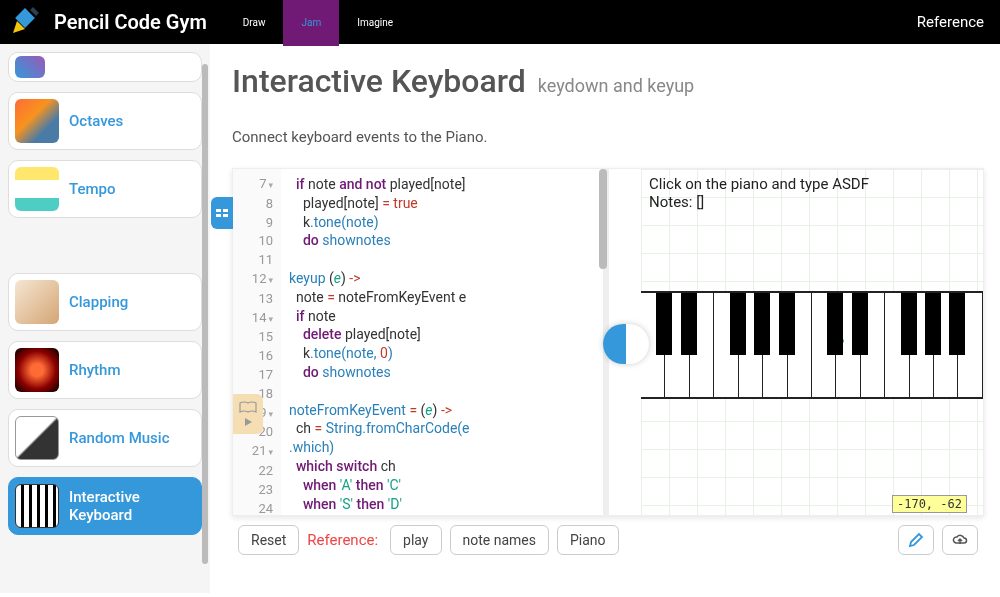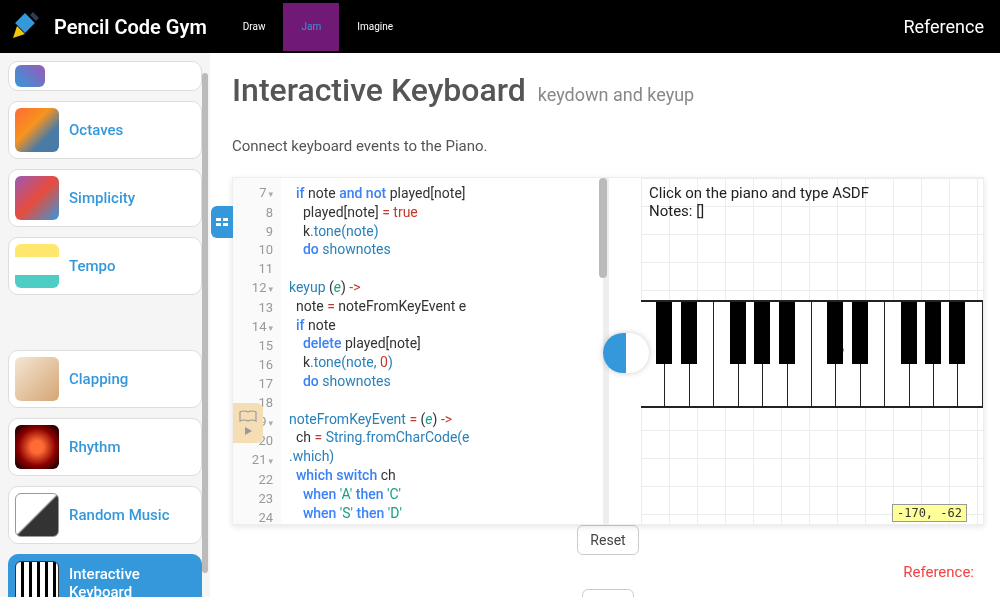--- a/index.html
+++ b/index.html
@@ -1,63 +1,63 @@
 <!DOCTYPE html>
 <html><head>
 <meta charset="utf-8">
 <style>
 * { margin:0; padding:0; box-sizing:border-box; font-family:-apple-system,BlinkMacSystemFont,"Segoe UI",Roboto,sans-serif; }
 body { width:1000px; height:597px; overflow:hidden; background:#fff; }
-.topbar { height:53px; background:#000; display:flex; align-items:center; color:#fff; }
+.topbar { height:44px; background:#000; display:flex; align-items:center; color:#fff; }
 .logo-box { width:48px; height:48px; display:flex; align-items:center; justify-content:center; }
 .brand { font-size:20px; font-weight:600; padding:0 18px 0 6px; }
 .tab { height:48px; display:flex; align-items:center; padding:0 18px; font-size:10px; cursor:pointer; }
 .tab.active { background:#701a75; color:#3498db; }
 .spacer { flex:1; }
-.ref-link { padding:0 16px; font-size:18px; cursor:pointer; }
+.ref-link { padding:0 16px; font-size:15px; cursor:pointer; }
 .main { display:flex; height:549px; }
 .sidebar { width:210px; background:#f5f5f5; overflow-y:auto; padding:8px; position:relative; }
 .scrollthumb { position:absolute; right:2px; top:20px; width:6px; height:500px; background:#bbb; border-radius:3px; }
 .side-item { display:flex; align-items:center; background:#fff; border:1px solid #ddd; border-radius:10px; margin-bottom:10px; padding:6px; cursor:pointer; }
 .side-item.active { background:#3498db; border-color:#3498db; }
 .side-item.active .side-label { color:#fff; }
 .side-icon { width:44px; height:44px; border-radius:6px; flex-shrink:0; margin-right:10px; }
 .side-label { color:#3498db; font-size:15px; font-weight:500; }
 .gap { height:45px; }
 .content { flex:1; display:flex; flex-direction:column; padding:18px 16px 0 22px; }
 .title-row { display:flex; align-items:baseline; gap:12px; }
 .page-title { font-size:32px; font-weight:500; color:#555; }
 .subtitle { font-size:18px; color:#888; }
 .desc { margin-top:28px; font-size:15px; color:#555; }
 .workspace { margin-top:22px; display:flex; height:348px; border:1px solid #eee; box-shadow:0 2px 6px rgba(0,0,0,.1); position:relative; }
 .editor { width:370px; display:flex; background:#fff; font-family:"Menlo","Consolas",monospace; font-size:14px; overflow:hidden; }
 .gutter { width:48px; background:#fafafa; text-align:right; color:#999; padding:6px 8px 0 0; font-size:13px; line-height:18.8px; }
 .gutter .fold::after { content:"▾"; font-size:9px; color:#aaa; margin-left:2px; }
 .code { flex:1; padding:6px 6px 0 8px; line-height:18.8px; white-space:pre; color:#333; }
-.kw { color:#3b82f6; font-weight:500; }
+.kw { color:#701a75; font-weight:500; }
 .fn { color:#2980b9; }
 .op { color:#c0392b; }
 .id { color:#16a085; font-style:italic; }
 .str { color:#16a085; }
 .num { color:#c0392b; }
 .editscroll { position:absolute; left:366px; top:0; width:8px; height:100px; background:#bbb; border-radius:4px; }
 .lefttab { position:absolute; left:-22px; top:28px; width:22px; height:32px; background:#3498db; border-radius:6px 0 0 6px; display:flex; align-items:center; justify-content:center; color:#fff; }
 .booktab { position:absolute; left:0px; top:225px; width:30px; height:40px; background:#f5deb3; border-radius:0 6px 6px 0; display:flex; flex-direction:column; align-items:center; justify-content:center; z-index:2; }
 .divider { width:6px; background:#eee; }
 .preview { flex:1; position:relative; background:#fff; background-image:linear-gradient(#e8f0e8 1px,transparent 1px),linear-gradient(90deg,#e8f0e8 1px,transparent 1px); background-size:28px 28px;margin-left:32px; }
 .helptext { position:absolute; top:6px; left:8px; font-family:Georgia,serif; font-size:15px; color:#222; }
 .piano { position:absolute; top:122px; left:0; right:0; height:108px; display:flex; border-top:2px solid #222; border-bottom:2px solid #222; }
 .wkey { flex:1; background:#fff; border-right:1px solid #222; position:relative; }
 .bkey { position:absolute; top:0; right:-8px; width:16px; height:62px; background:#000; z-index:2; }
 .turtle { position:absolute; top:164px; left:186px; width:18px; height:22px; }
 .slider { position:absolute; left:370px; top:155px; width:46px; height:40px; background:#fff; border-radius:20px; box-shadow:0 0 6px rgba(0,0,0,.2); overflow:hidden; display:flex; z-index:3; }
 .slider > div { flex:1; }
 .slider .blue { background:#3498db; }
 .coords { position:absolute; right:16px; bottom:2px; background:#ffff99; border:1px solid #999; font-size:12px; padding:1px 4px; font-family:monospace; color:#333; }
-.bottombar { height:48px; display:flex; align-items:center; padding:0 6px; gap:8px;flex-direction:column; }
+.bottombar { height:48px; display:flex; align-items:center; padding:0 6px; gap:8px; }
 .btn { background:#fff; border:1px solid #ccc; border-radius:6px; padding:6px 12px; font-size:14px; cursor:pointer; color:#444; }
 .iconbtn { width:36px; padding:6px 0; display:flex; align-items:center; justify-content:center; }
 .reflabel { font-size:15px; color:#ef4444; margin-left:auto; margin-right:4px; }
 .ic-legobrick { background:linear-gradient(135deg,#ff6b35,#f7931e 40%,#4a7ba6 70%); }
 .ic-simplicity { background:linear-gradient(135deg,#9b59b6,#e74c3c 50%,#3498db); }
 .ic-tempo { background:linear-gradient(#ffe66d 30%,#fff 30%,#fff 70%,#4ecdc4 70%); }
 .ic-clapping { background:linear-gradient(135deg,#f5e6d3,#d4a574); }
 .ic-rhythm { background:radial-gradient(circle,#ff6b35 20%,#8b0000 60%,#000); }
 .ic-dice { background:linear-gradient(135deg,#fff 48%,#333 52%); border:1px solid #999; }
 .ic-keyboard { background:repeating-linear-gradient(90deg,#fff 0,#fff 5px,#000 5px,#000 8px); border:1px solid #333; }
@@ -82,24 +82,20 @@
 </div>
 
 <div class="main">
   <div class="sidebar">
     <div class="side-item" style="height:30px;padding:2px 6px">
       <div class="side-icon" style="width:30px;height:22px;background:linear-gradient(45deg,#3498db,#9b59b6)"></div>
     </div>
     <div class="side-item">
         <div class="side-icon ic-legobrick"></div>
         <span class="side-label">Octaves</span>
-      </div>
-    <div class="side-item">
-        <div class="side-icon ic-simplicity"></div>
-        <span class="side-label">Simplicity</span>
       </div>
     <div class="side-item">
         <div class="side-icon ic-tempo"></div>
         <span class="side-label">Tempo</span>
       </div>
     <div class="gap"></div>
     <div class="side-item">
         <div class="side-icon ic-clapping"></div>
         <span class="side-label">Clapping</span>
       </div>

